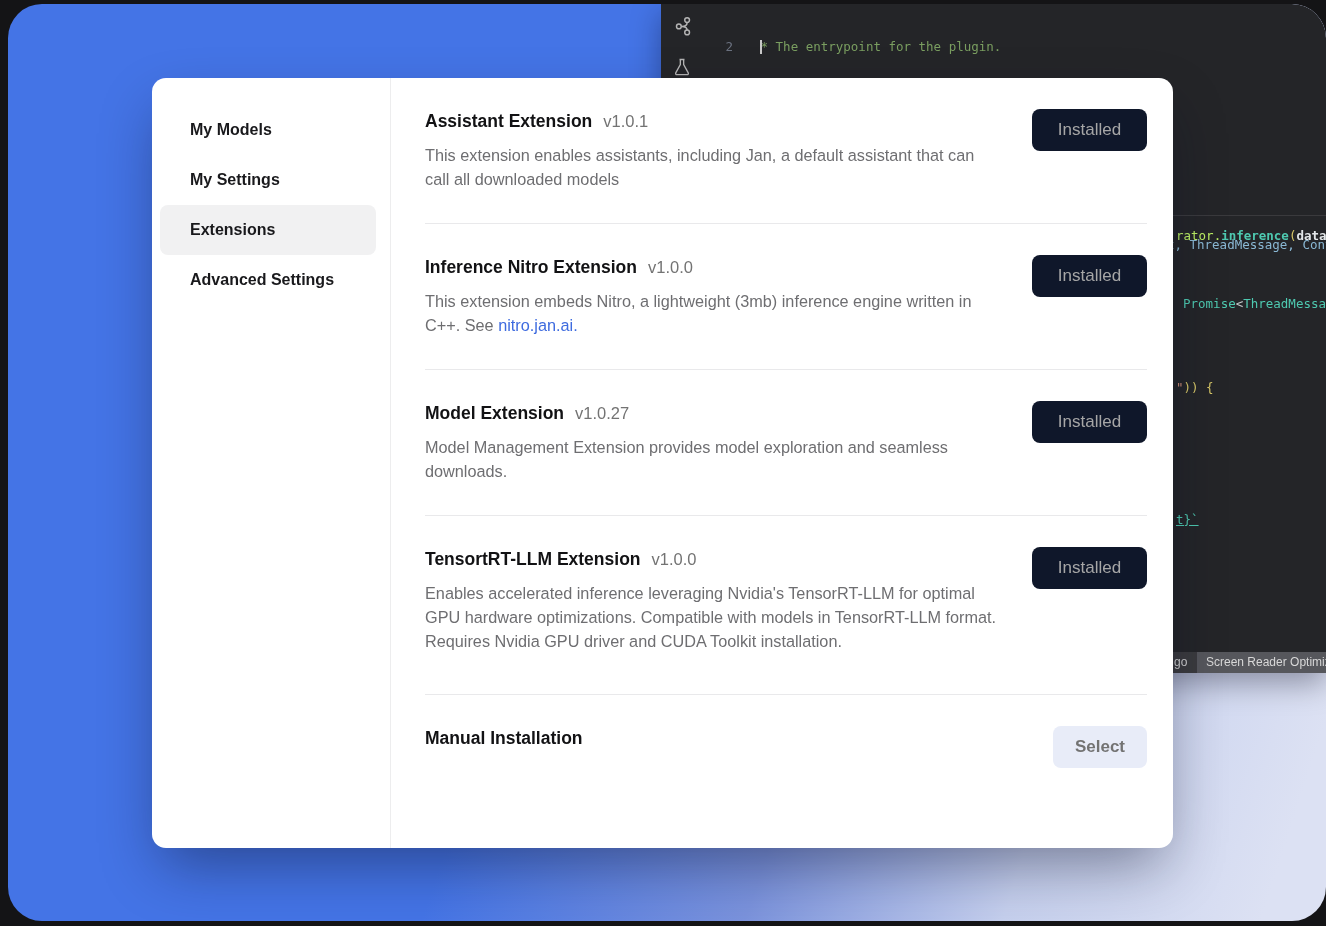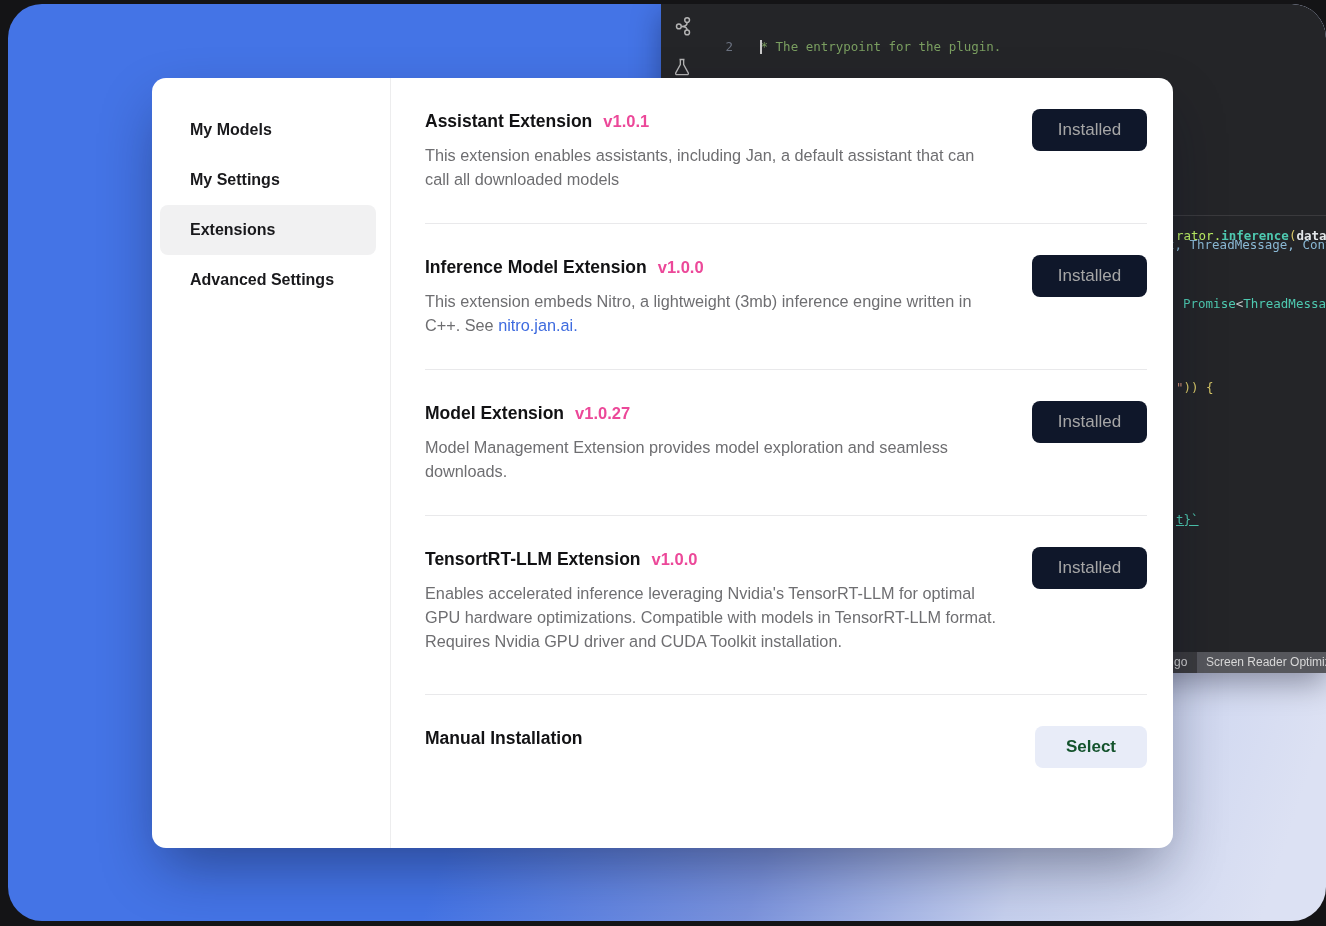--- a/index.html
+++ b/index.html
@@ -58,26 +58,26 @@
   .v-divider { position:absolute; left:238px; top:0; bottom:0; width:1px; background:#ededee; }
   .nav-item { width:216px; height:50px; display:flex; align-items:center; padding-left:30px; border-radius:8px;
     font-size:16px; font-weight:600; color:#19191c; cursor:pointer; }
   .nav-item.active { background:#f1f1f2; }
 
   .content { margin-left:239px; padding:0 26px 0 34px; height:100%; }
   .ext-row { position:relative; padding:33px 0 32px; border-bottom:1px solid #e9e9eb; }
   .ext-row.tall { padding-bottom:41px; }
   .ext-row.last { border-bottom:none; }
   .ext-name { font-size:17.5px; font-weight:700; color:#121214; }
-  .ext-ver { font-size:16.5px; font-weight:700; color:#ec4899; margin-left:11px; }
+  .ext-ver { font-size:16.5px; font-weight:400; color:#737373; margin-left:11px; }
   .ext-desc { margin-top:11px; font-size:16.25px; line-height:24px; color:#6e6e71; max-width:578px; }
   .ext-link { color:#3e6bdf; cursor:pointer; }
   .btn { position:absolute; top:31px; right:0; border:none; border-radius:8px; font-family:inherit; cursor:pointer; }
   .btn.installed { min-width:115px; padding:11px 16px; background:#0f172a; color:#a6a6a6; font-size:17px; font-weight:500; }
-  .btn.select { padding:11px 31px; background:#e8ecf8; color:#14532d; font-size:17px; font-weight:700; }
+  .btn.select { padding:11px 22px; background:#e8ecf8; color:#737373; font-size:17px; font-weight:700; }
 </style>
 </head>
 <body>
 
 <div class="stage">
   <div class="hero">
 
     <div class="editor">
       <div class="activitybar">
         <span class="act-icon branch">
@@ -127,21 +127,21 @@
 
       <main class="content">
 
         <section class="ext-row">
           <div><span class="ext-name">Assistant Extension</span><span class="ext-ver">v1.0.1</span></div>
           <p class="ext-desc">This extension enables assistants, including Jan, a default assistant that can call all downloaded models</p>
           <button class="btn installed">Installed</button>
         </section>
 
         <section class="ext-row">
-          <div><span class="ext-name">Inference Model Extension</span><span class="ext-ver">v1.0.0</span></div>
+          <div><span class="ext-name">Inference Nitro Extension</span><span class="ext-ver">v1.0.0</span></div>
           <p class="ext-desc"><span>This extension embeds Nitro, a lightweight (3mb) inference engine written in C++. See </span><span class="ext-link">nitro.jan.ai.</span></p>
           <button class="btn installed">Installed</button>
         </section>
 
         <section class="ext-row">
           <div><span class="ext-name">Model Extension</span><span class="ext-ver">v1.0.27</span></div>
           <p class="ext-desc">Model Management Extension provides model exploration and seamless downloads.</p>
           <button class="btn installed">Installed</button>
         </section>
 

